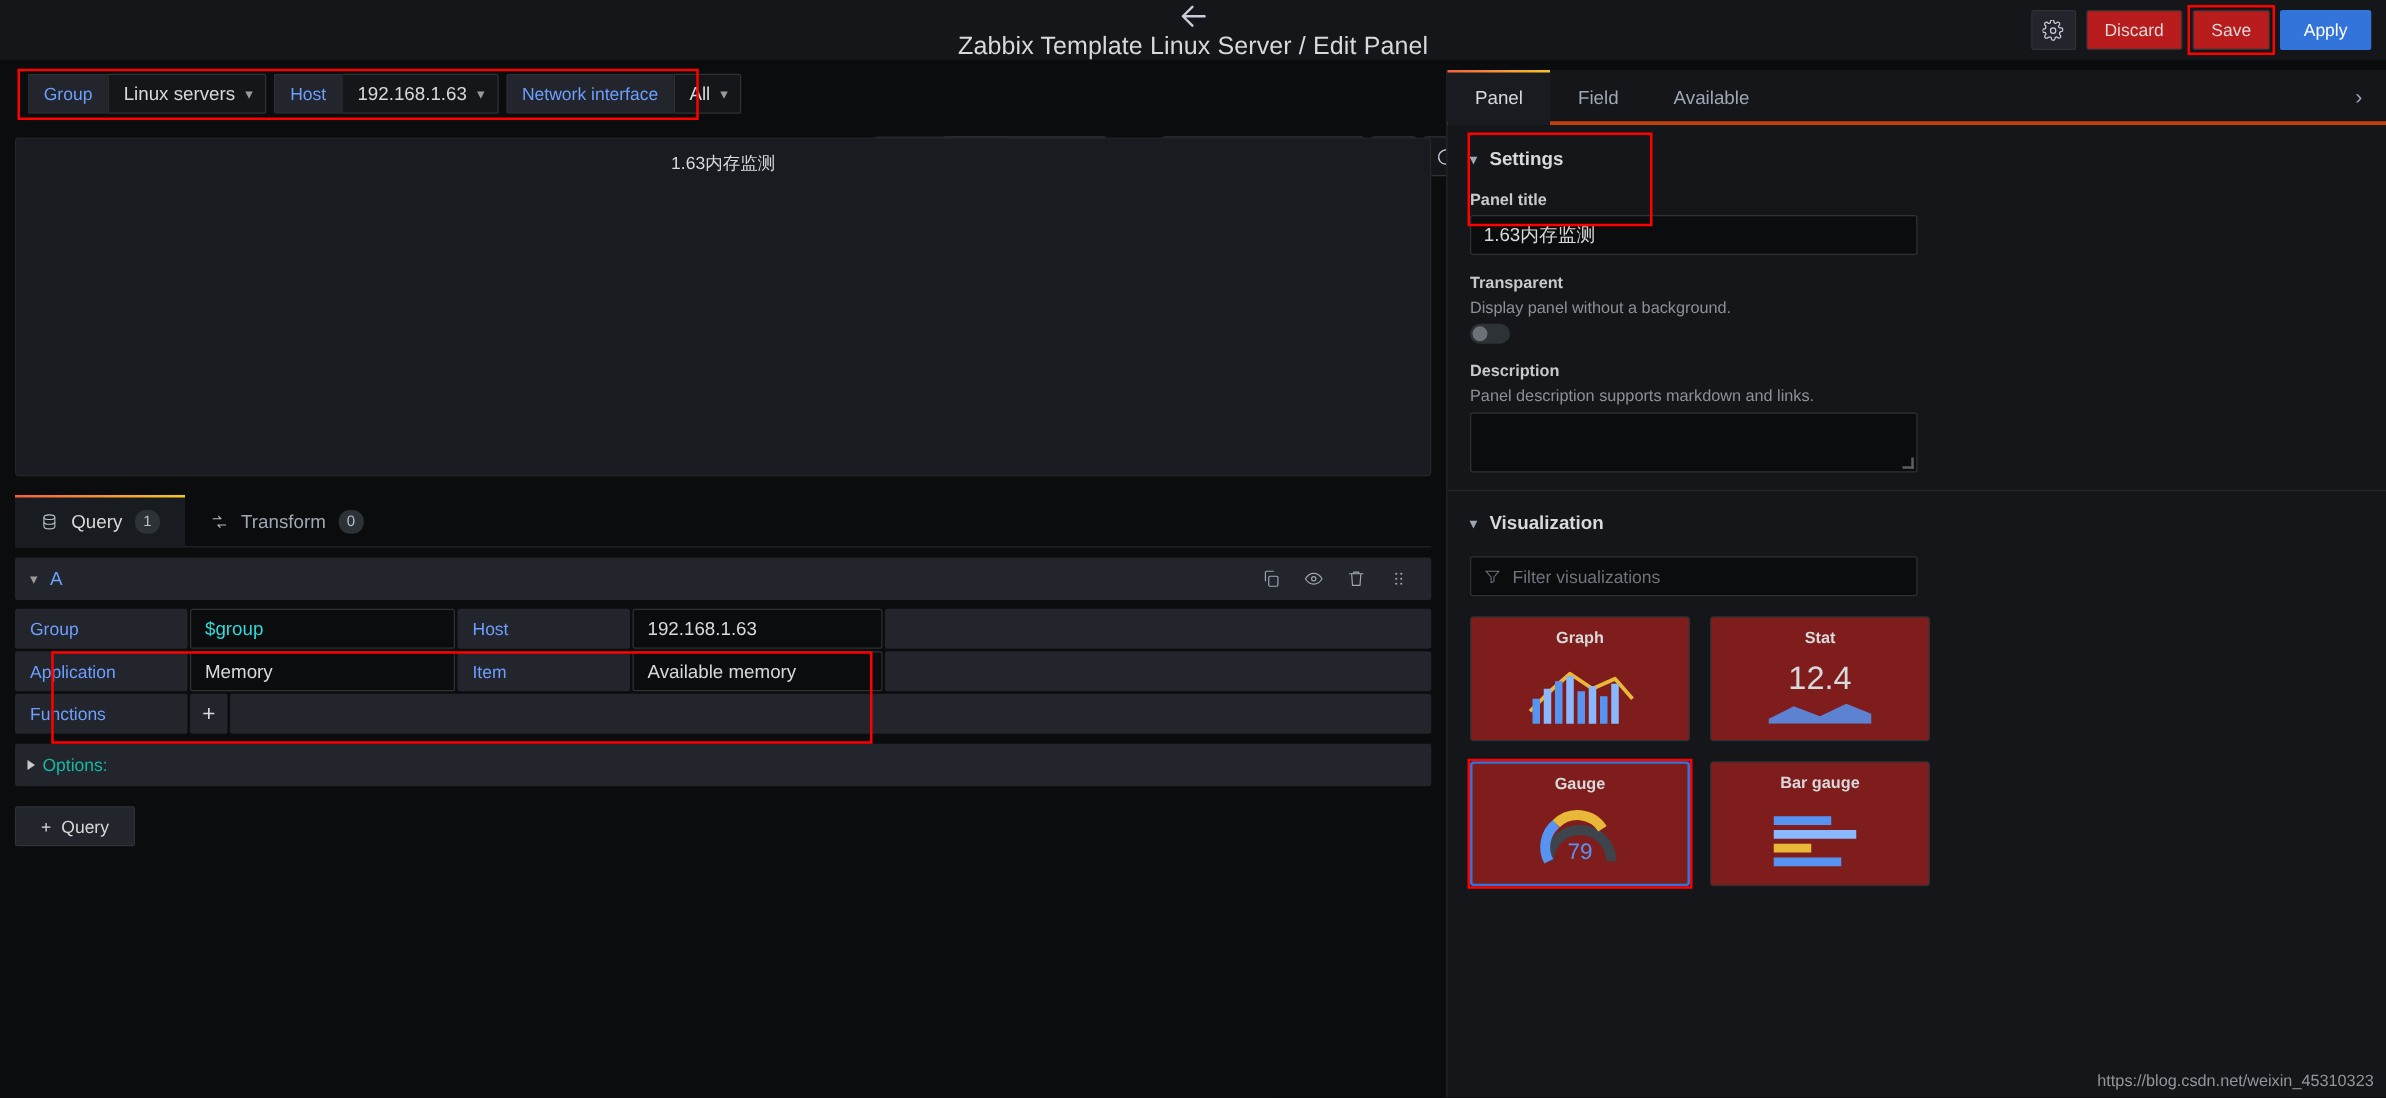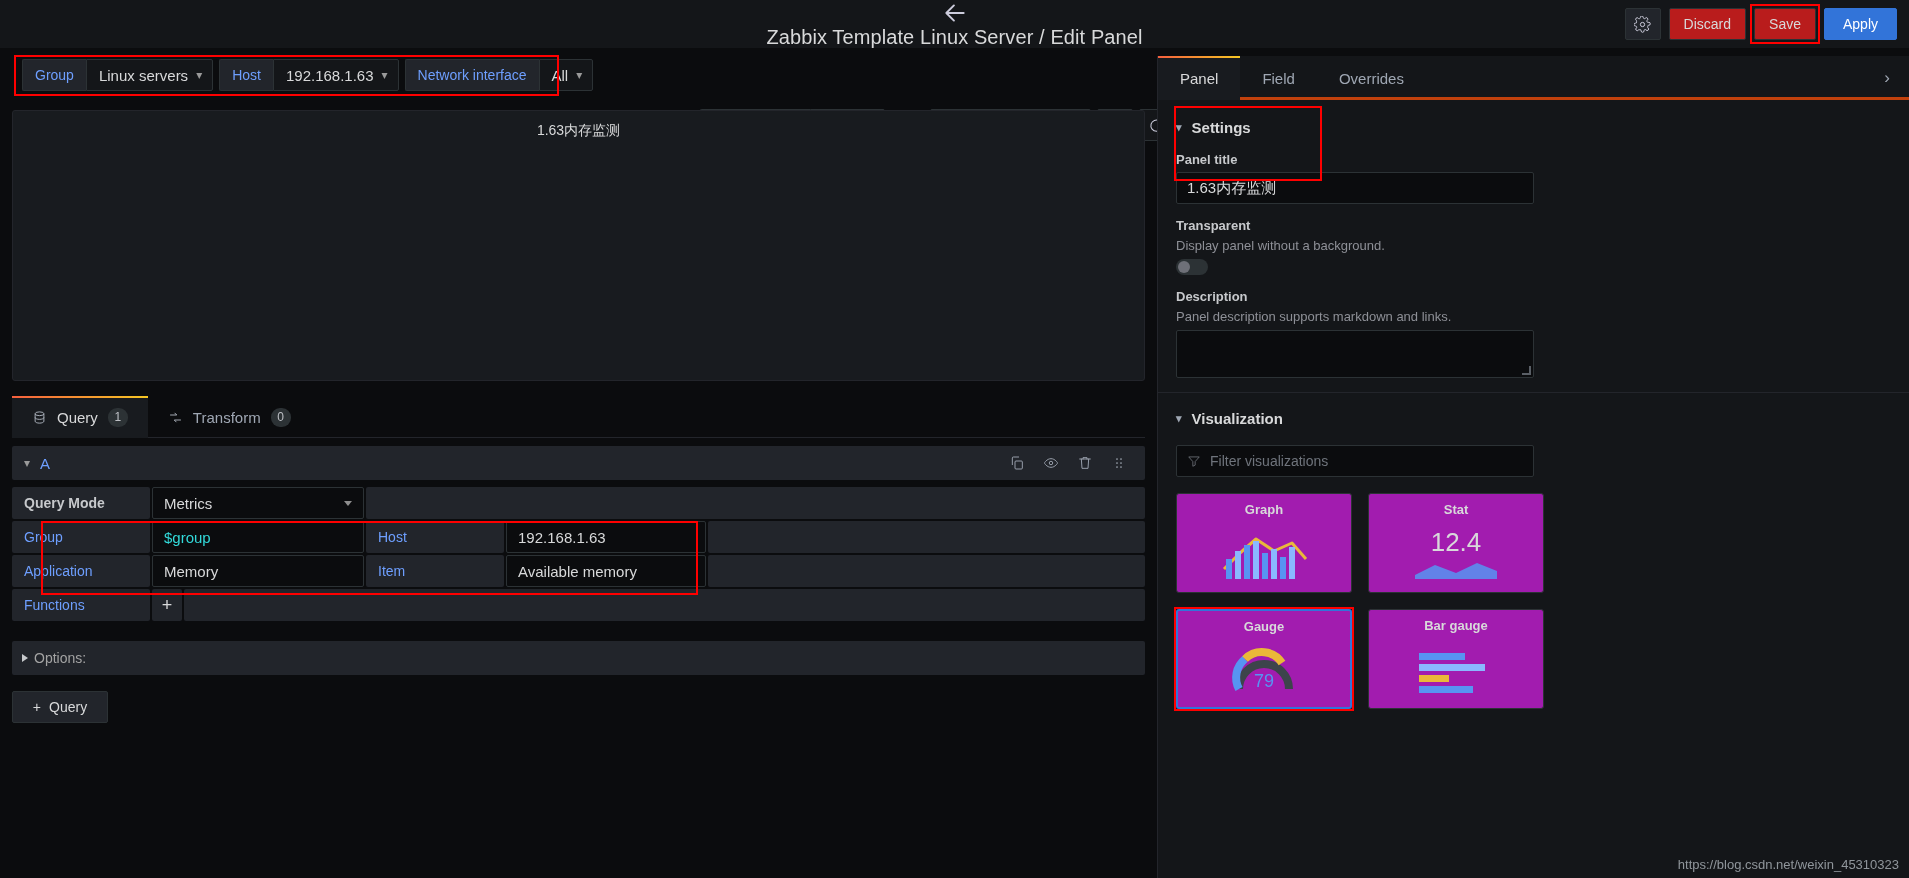--- a/index.html
+++ b/index.html
@@ -164,23 +164,23 @@
     position: absolute; left: 29px; top: 75px; width: 657px; height: 74px;
     border: 2px solid #ff0000; pointer-events: none;
   }
   .fn-row { display: flex; gap: 2px; margin-top: 2px; }
   .fn-plus {
     width: 30px; height: 32px; background: #22252b; border-radius: 2px;
     display: flex; align-items: center; justify-content: center; color: #d8d9da; font-size: 18px;
     cursor: pointer; flex: none;
   }
   .options-row {
-    margin-top: 20px; background: #22252b; border-radius: 2px; height: 34px;
+    margin-top: 8px; background: #22252b; border-radius: 2px; height: 34px;
     display: flex; align-items: center; padding: 0 10px; gap: 6px;
-    font-size: 14px; color: #a3a3a3; cursor: pointer;
+    font-size: 14px; color: #14b8a6; cursor: pointer;
   }
   .tri { width: 0; height: 0; border-top: 4px solid transparent; border-bottom: 4px solid transparent;
          border-left: 6px solid #c7c9cc; }
   .add-query {
     margin-top: 16px; width: 96px; height: 32px; background: #22252b; border: 1px solid #2c3235;
     border-radius: 2px; display: flex; align-items: center; justify-content: center; gap: 8px;
     font-size: 14px; color: #d8d9da; cursor: pointer;
   }
 
   
@@ -244,21 +244,21 @@
     width: 358px; height: 32px; background: #0b0c0e; border: 1px solid #2c3235; border-radius: 2px;
     display: flex; align-items: center; gap: 9px; padding: 0 10px; font-size: 14px; color: #6f747c;
     margin-top: 10px;
   }
   .filter-input svg { width: 14px; height: 14px; stroke: #6f747c; fill: none; stroke-width: 1.4; }
 
   .viz-grid {
     display: grid; grid-template-columns: 176px 176px; gap: 16px; margin-top: 16px;
   }
   .viz-card {
-    height: 100px; background: #a21caf; border: 1px solid #2c3235; border-radius: 3px;
+    height: 100px; background: #7f1d1d; border: 1px solid #2c3235; border-radius: 3px;
     display: flex; flex-direction: column; align-items: center; padding-top: 8px; cursor: pointer;
     position: relative;
   }
   .viz-card.selected { border: 2px solid #3274d9; }
   .viz-card-hl { position: absolute; left: -4px; top: -4px; right: -4px; bottom: -4px;
                  border: 2px solid #ff0000; pointer-events: none; }
   .viz-name { font-size: 13px; font-weight: 600; color: #d8d9da; }
   .viz-art { flex: 1; display: flex; align-items: center; justify-content: center; }
   .stat-num { font-size: 26px; color: #d8d9da; line-height: 1; margin-top: -2px; }
 
@@ -400,28 +400,20 @@
           <circle cx="15" cy="6" r="1.3" fill="#9fa7b3" stroke="none"></circle>
           <circle cx="9" cy="12" r="1.3" fill="#9fa7b3" stroke="none"></circle>
           <circle cx="15" cy="12" r="1.3" fill="#9fa7b3" stroke="none"></circle>
           <circle cx="9" cy="18" r="1.3" fill="#9fa7b3" stroke="none"></circle>
           <circle cx="15" cy="18" r="1.3" fill="#9fa7b3" stroke="none"></circle>
         </svg>
       </div>
     </div>
 
     <div class="qfields">
-      <div class="qline">
-        <div class="fld-label">Query Mode</div>
-        <div class="fld-input sel w-select">
-          <span>Metrics</span>
-          <span class="caret"></span>
-        </div>
-        <div class="fld-spacer"></div>
-      </div>
 
       <div class="qline">
         <div class="fld-label blue">Group</div>
         <div class="fld-input w-select cyan">$group</div>
         <div class="fld-label blue">Host</div>
         <div class="fld-input w-val">192.168.1.63</div>
         <div class="fld-spacer"></div>
       </div>
 
       <div class="qline">
@@ -449,21 +441,21 @@
     <div class="add-query">
       <span>+</span>
       <span>Query</span>
     </div>
   </div>
 
   <div class="optpane">
     <div class="opt-tabs">
       <div class="opt-tab active">Panel</div>
       <div class="opt-tab">Field</div>
-      <div class="opt-tab">Overrides</div>
+      <div class="opt-tab">Available</div>
       <div class="opt-expand">›</div>
     </div>
 
     <div class="opt-body">
       <div class="sec-head">
         <span class="sec-chev">▾</span>
         <span>Settings</span>
       </div>
 
       <div class="fld-block">

